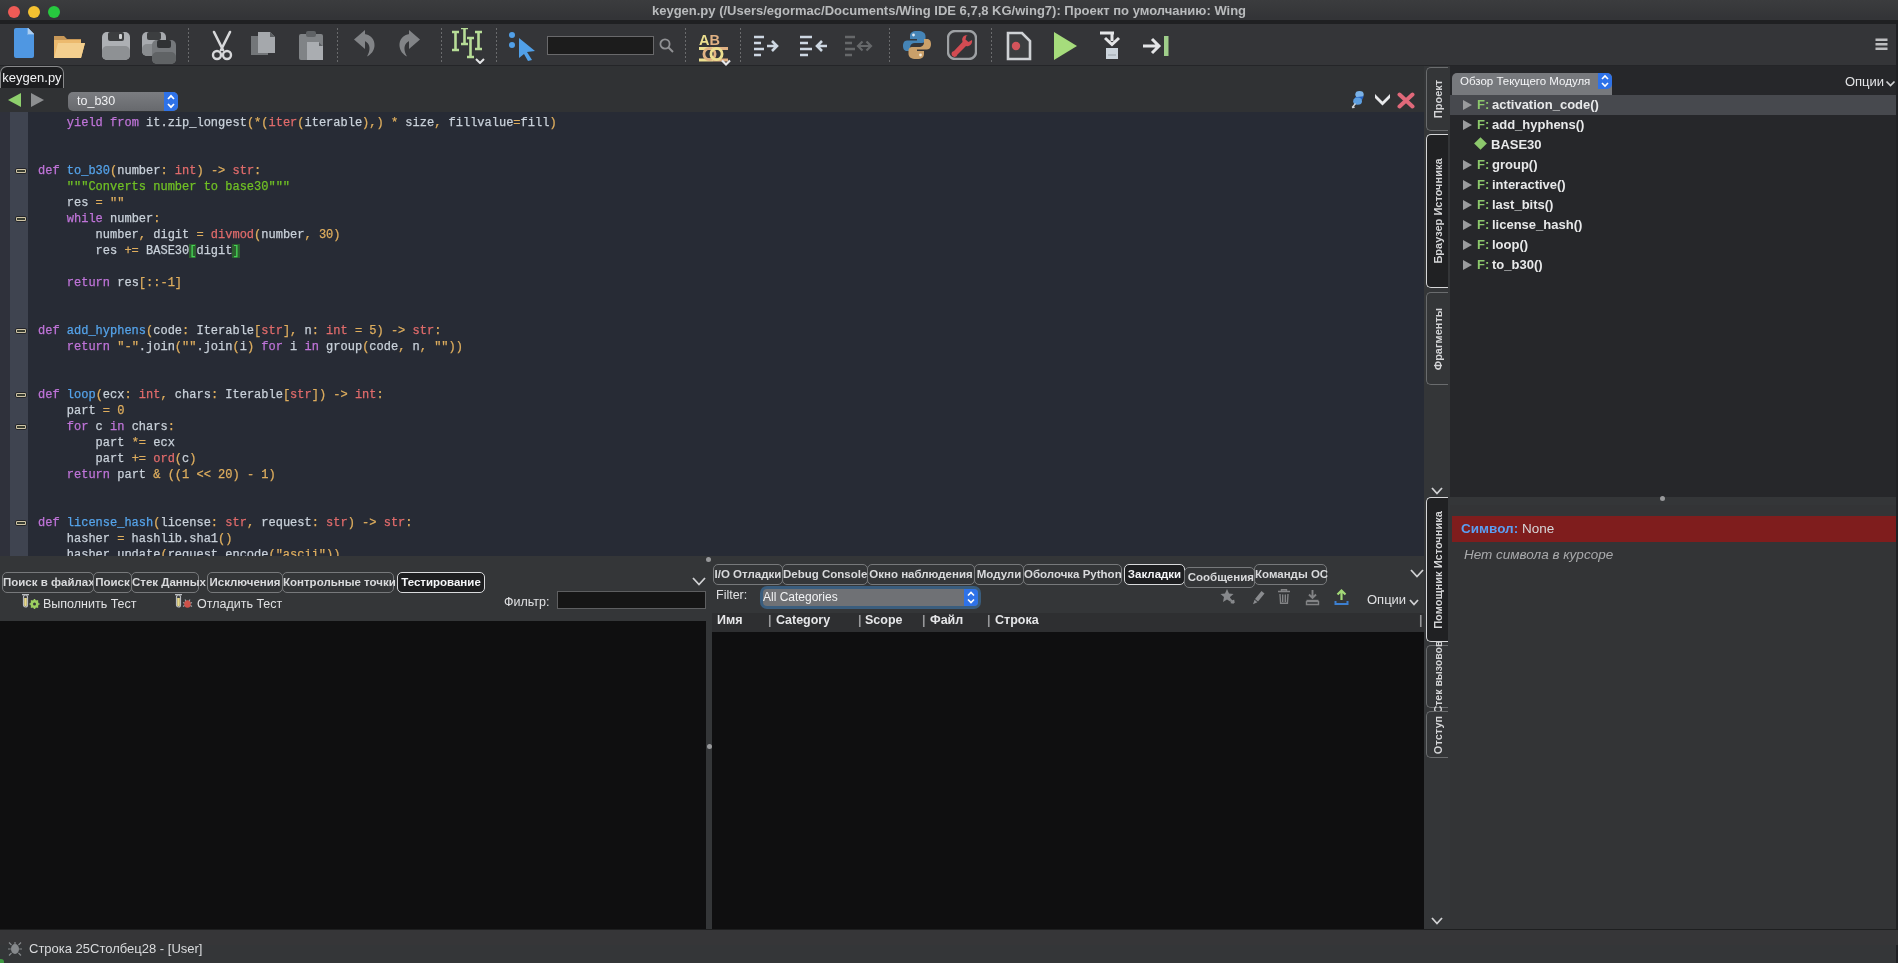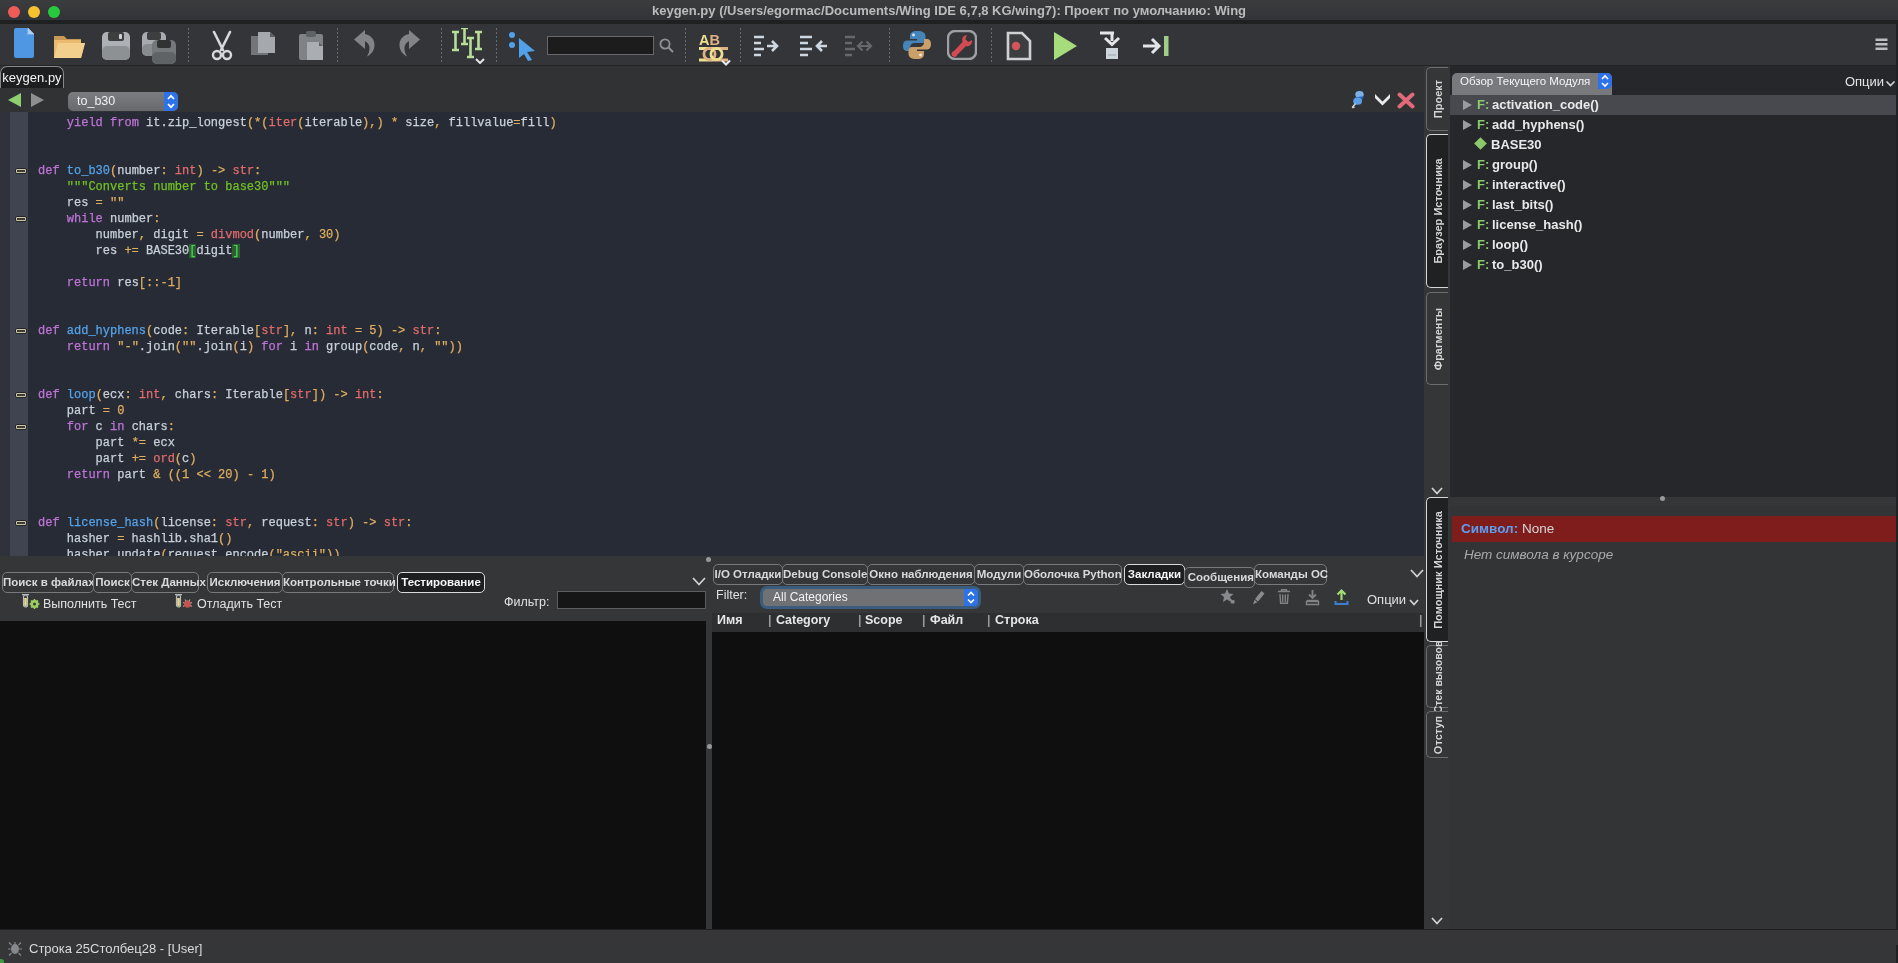--- a/index.html
+++ b/index.html
@@ -344,21 +344,21 @@
   <div class="ptab" style="left:311px;top:8px; width:99px;">Оболочка Python</div>
   <div class="ptab active" style="left:412px;top:8px; width:61px;">Закладки</div>
   <div class="ptab" style="left:472px;top:11px; width:71px;text-align:right;">Сообщения</div>
   <div class="ptab" style="left:542px;top:8px; width:73px;">Команды ОС</div>
   <svg class="abs" style="left:697px; top:12px;" width="16" height="11">
       <path d="M2 2 L8 8.5 L14 2" stroke="#d0d1d3" stroke-width="1.8" fill="none"></path>
     </svg>
 
   <div class="abs" style="left:4px; top:32px; font-size:12.5px; color:#e0e1e3;">Filter:</div>
   <div class="abs" style="left:51px; top:33px; width:215px; height:17px; border-radius:4px; background:#6f7175; box-shadow:0 0 0 3px #3a5d7d;">
-    <div class="abs" style="left:10px; top:0px; font-size:12px; color:#f2f3f4; line-height:17px;">All Categories</div>
+    <div class="abs" style="left:0; top:0px; font-size:12px; color:#f2f3f4; line-height:17px;">All Categories</div>
     <div class="abs" style="right:0; top:0; width:14px; height:17px; background:#2e72e8; border-radius:0 4px 4px 0;">
       <svg width="14" height="17">
           <path d="M4 6.5 L7 3.5 L10 6.5" stroke="#fff" stroke-width="1.6" fill="none"></path>
           <path d="M4 10.5 L7 13.5 L10 10.5" stroke="#fff" stroke-width="1.6" fill="none"></path>
         </svg>
     </div>
   </div>
 
   <svg class="abs" style="left:507px; top:33px;" width="17" height="16">
       <path d="M8 0 L10 4.5 L14.5 5 L11 8 L12 13 L8 10.5 L4 13 L5 8 L1.5 5 L6 4.5 Z" fill="#87898c"></path>

